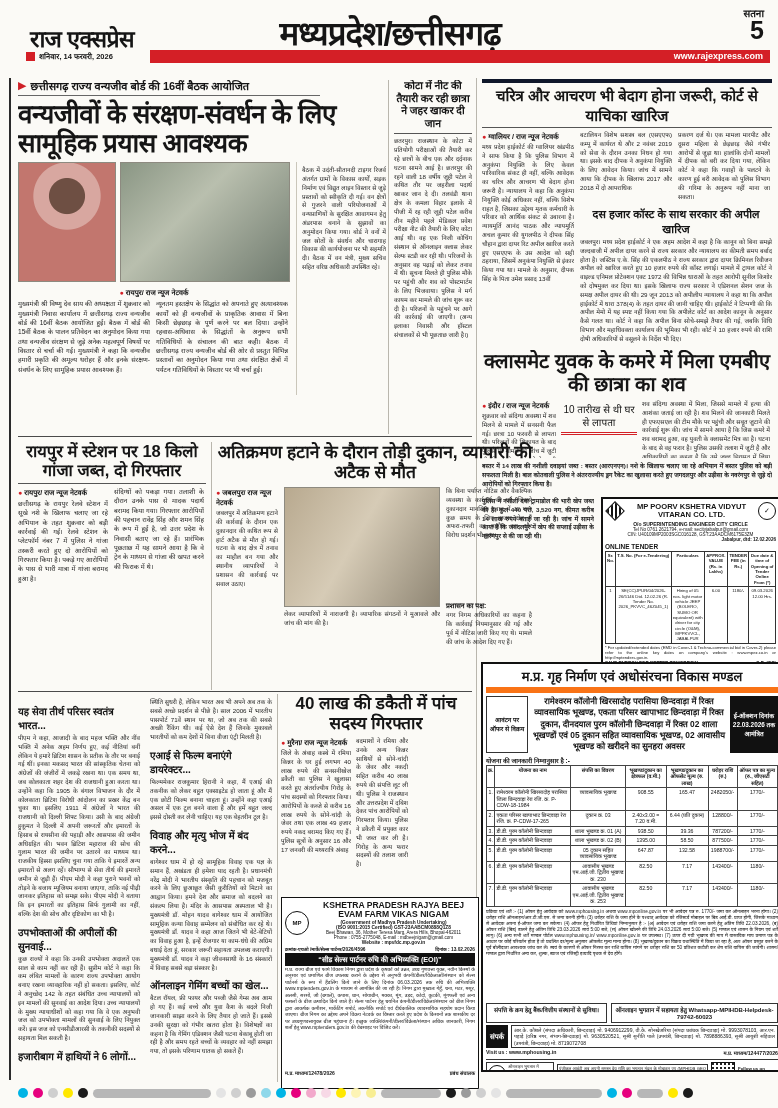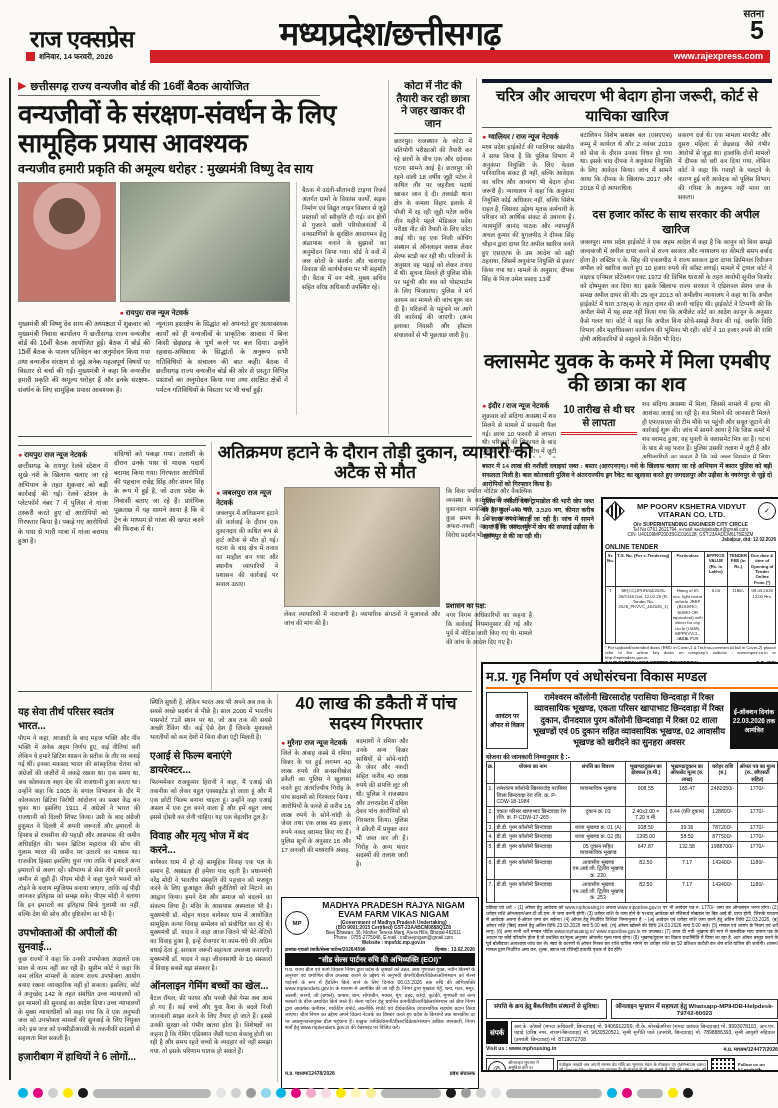--- a/index.html
+++ b/index.html
@@ -28,21 +28,21 @@
   .standfirst{font-size:12.5px;font-weight:bold;margin-top:3px;}
   .deck{font-size:15px;font-weight:bold;text-align:center;border-top:4px solid #0f172a;border-bottom:1px solid #555;padding:2px 0;margin:3px 0;}
   .byline{font-size:7.2px;font-weight:bold;margin-bottom:2px;}
   .byline .dot{color:#d41f26;font-size:7px;}
   .body-t{font-size:6.6px;line-height:1.42;color:#222;}
   .body-s{font-size:6.2px;line-height:1.42;color:#222;}
   .photo{border:1px solid #8d8a80;}
   .ph-meeting{background:linear-gradient(135deg,#8a9684 0%,#b9bfae 40%,#6f7a6e 100%);}
   .ph-portrait{background:radial-gradient(circle at 50% 28%,#6e4f43 0 18%,#d8a7a0 19% 34%,#c2766e 35% 100%),linear-gradient(#e8d9c8,#caa);}
   .ph-demolition{background:linear-gradient(120deg,#b8a98f 0%,#d6cbb6 45%,#8f8674 100%);}
-  .highlight{font-size:10px;font-weight:bold;text-align:center;line-height:1.25;padding-bottom:3px;border-bottom:3px double #d41f26;}
+  .highlight{font-size:10px;font-weight:normal;text-align:center;line-height:1.25;padding-bottom:3px;border-bottom:3px double #d41f26;}
   .graybox{background:#e9e6de;border:1px solid #cfcabc;padding:4px 3px;font-size:10px;font-weight:bold;text-align:center;line-height:1.25;}
   .p1-head{border-top:2px solid #111;border-bottom:1px solid #111;font-size:13px;font-weight:bold;text-align:center;padding:3px 0;background:#f2efe8;}
   .p1-title{font-size:10px;font-weight:bold;margin:6px 0 2px;}
   .p1-title:empty{display:none;margin:0;}
   
   .ad-border{border:2px solid #111;background:#fff;}
   .tender-table{border-collapse:collapse;width:100%;font-size:4.3px;line-height:1.25;}
   .tender-table th,.tender-table td{border:1px solid #333;padding:1px;text-align:center;vertical-align:top;}
   .black-bar{background:#111;color:#fff;font-weight:bold;text-align:center;}
   .h-table{border-collapse:collapse;width:100%;font-size:5.2px;line-height:1.25;}
@@ -87,21 +87,20 @@
   <div class="vrule" style="left:277px;top:694px;height:388px;"></div>
   <div class="hrule" style="left:18px;top:436px;width:454px;"></div>
   <div class="hrule" style="left:18px;top:691px;width:454px;"></div>
 
   <div class="abs ov" style="left:18px;top:78px;width:368px;height:356px;">
     <div class="kicker" style="width:302px;">
       <span class="red">▶</span>
       <span>छत्तीसगढ़ राज्य वन्यजीव बोर्ड की 16वीं बैठक आयोजित</span>
     </div>
     <div class="h-xl" style="margin-top:4px;">वन्यजीवों के संरक्षण-संवर्धन के लिए सामूहिक प्रयास आवश्यक</div>
-    <div class="standfirst">वन्यजीव हमारी प्रकृति की अमूल्य धरोहर : मुख्यमंत्री विष्णु देव साय</div>
     <div style="display:flex;gap:6px;margin-top:5px;">
       <div style="width:272px;">
         <div style="display:flex;gap:4px;">
           <div class="photo ph-portrait" style="width:96px;height:118px;"></div>
           <div class="photo ph-meeting" style="width:168px;height:118px;"></div>
         </div>
         <div class="byline" style="margin:5px 0 2px;text-align:center;">
           <span class="dot">●</span>
           <span>रायपुर/ राज न्यूज नेटवर्क</span>
         </div>
@@ -198,20 +197,21 @@
       </table>
     <div class="jt" style="font-size:4.2px;margin-top:1px;">* For updated/extended dates (EMD in Cover-1 &amp; Techno-commercial bid in Cover-2) please refer to the online key dates on company's website : www.mpez.co.in or http://mptenders.gov.in.</div>
     <div style="display:flex;justify-content:space-between;font-size:4.6px;font-weight:bold;margin-top:1px;">
       <span>SAVE ENERGY FOR BETTER TOMORROW</span>
       <span>S.E. (CC)</span>
     </div>
 
   </div>
 
   <div class="abs ov" style="left:18px;top:442px;width:188px;height:246px;">
+    <div class="h-md" style="font-size:16.5px;">रायपुर में स्टेशन पर 18 किलो गांजा जब्त, दो गिरफ्तार</div>
     <div class="hl-rule" style="margin:3px 0;"></div>
     <div style="display:flex;gap:6px;">
       <div style="width:90px;">
         <div class="byline">
           <span class="dot">●</span>
           <span>रायपुर/ राज न्यूज नेटवर्क</span>
         </div>
         <div class="body-t jt ov" style="height:180px;">छत्तीसगढ़ के रायपुर रेलवे स्टेशन में सूखे नशे के खिलाफ चलाए जा रहे अभियान के तहत शुक्रवार को बड़ी कार्रवाई की गई। रेलवे स्टेशन के प्लेटफॉर्म नंबर 7 में पुलिस ने गांजा तस्करी करते हुए दो आरोपियों को गिरफ्तार किया है। पकड़े गए आरोपियों के पास से भारी मात्रा में गांजा बरामद हुआ है।</div>
       </div>
       <div class="body-t jt ov" style="width:90px;height:196px;">संदिग्धों को पकड़ा गया। तलाशी के दौरान उनके पास से मादक पदार्थ बरामद किया गया। गिरफ्तार आरोपियों की पहचान रावेंद्र सिंह और शमन सिंह के रूप में हुई है, जो उत्तर प्रदेश के निवासी बताए जा रहे हैं। प्रारंभिक पूछताछ में यह सामने आया है कि वे ट्रेन के माध्यम से गांजा की खपत करने की फिराक में थे।</div>
@@ -290,21 +290,21 @@
         <div class="body-s jt ov" style="height:138px;">जिले के अंबाह कस्बे में रमिया किन्नर के घर हुई लगभग 40 लाख रुपये की सनसनीखेज डकैती का पुलिस ने खुलासा करते हुए अंतर्राज्यीय गिरोह के पांच सदस्यों को गिरफ्तार किया। आरोपियों के कब्जे से करीब 16 लाख रुपये के सोने-चांदी के जेवर तथा एक लाख 49 हजार रुपये नकद बरामद किए गए हैं। पुलिस सूत्रों के अनुसार 16 और 17 जनवरी की मध्यरात्रि अंबाह</div>
       </div>
       <div class="body-s jt ov" style="width:52px;height:150px;">बदमाशों ने रमिया और उनके अन्य किन्नर साथियों से सोने-चांदी के जेवर और नकदी सहित करीब 40 लाख रुपये की संपत्ति लूट ली थी। पुलिस ने राजस्थान और उत्तरप्रदेश में दबिश देकर पांच आरोपियों को गिरफ्तार किया। पुलिस ने डकैती में प्रयुक्त कार भी जब्त कर ली है। गिरोह के अन्य फरार सदस्यों की तलाश जारी है।</div>
     </div>
   </div>
 
   <div class="abs ov" style="left:281px;top:897px;width:190px;height:184px;border:1.5px solid #111;padding:3px;background:#fff;">
     <div style="display:flex;gap:3px;align-items:center;">
       <div class="logo-circle">MP</div>
       <div style="flex:1;text-align:center;">
-        <div style="font-size:8.6px;font-weight:bold;line-height:1.1;">MADHYA PRADESH RAJYA NIGAM</div>
+        <div style="font-size:8.6px;font-weight:bold;line-height:1.1;">KSHETRA PRADESH RAJYA BEEJ</div>
         <div style="font-size:8.6px;font-weight:bold;line-height:1.1;">EVAM FARM VIKAS NIGAM</div>
         <div style="font-size:4.8px;font-weight:bold;">(Government of Madhya Pradesh Undertaking)</div>
         <div style="font-size:4.8px;font-weight:bold;">(ISO 9001:2015 Certified) GST-23AABCM0888Q1Z8</div>
         <div style="font-size:4.6px;">Beej Bhawan, 36, Mother Teresa Marg, Arera Hills, Bhopal-462011</div>
         <div style="font-size:4.6px;">Phone : 0755-2775048, E-mail : mdbeejnigam@gmail.com</div>
         <div style="font-size:4.8px;font-weight:bold;">Website : mpsfdc.mp.gov.in</div>
       </div>
     </div>
     <div style="display:flex;justify-content:space-between;font-size:4.8px;font-weight:bold;margin-top:1px;">
       <span>क्रमांक-एचओ /मार्के/सेल्स पार्टनर/2026/4596</span>
@@ -312,21 +312,21 @@
     </div>
     <div class="black-bar" style="font-size:7.2px;padding:1.5px 0;margin:1px 0;">“सीड सेल्स पार्टनर रुचि की अभिव्यक्ति (EOI)”</div>
     <div class="jt ov" style="font-size:4.9px;line-height:1.32;height:102px;">म.प्र. राज्य बीज एवं फार्म विकास निगम द्वारा प्रदेश के कृषकों को उन्नत, उच्च गुणवत्ता युक्त, नवीन किस्मों के अनुसार एवं प्रमाणित बीज उपलब्ध कराने के उद्देश्य से अनुभवी कंपनी/डीलर/विक्रेताओं/संस्थान को सेल्स पार्टनर्स के रूप में हैंडलिंग किये जाने के लिए दिनांक 06.03.2026 तक रुचि की अभिव्यक्ति www.mptenders.gov.in के माध्यम से आमंत्रित की जा रही है। निगम द्वारा मुख्यतः गेहूँ, चना, मटर, मसूर, अलसी, सरसों, जौ (बगाले), कपास, धान, सोयाबीन, मक्का, मूंग, उड़द, कोदो, कुटकी, मूंगफली एवं अन्य फसलों के बीज उत्पादित किये जाते हैं। सेल्स पार्टनर हेतु चयनित कंपनी/डीलर/विक्रेता/संस्थान को बीज निगम द्वारा आकर्षक कमीशन, मार्केटिंग सपोर्ट, तकनीकि सपोर्ट एवं दीर्घकालिक व्यावसायिक सहयोग प्रदान किया जाएगा। बीज निगम का उद्देश्य अपने विक्रय नेटवर्क का विस्तार करते हुए प्रदेश के किसानों तक शासकीय दर पर उच्चगुणवत्तायुक्त बीज पहुंचाना है। इच्छुक व्यक्ति/कंपनी/डीलर/विक्रेता/संस्थान अधिक जानकारी, निगम शर्तों हेतु www.mptenders.gov.in की वेबसाइट पर विजिट करें।</div>
     <div style="display:flex;justify-content:space-between;font-size:5px;font-weight:bold;margin-top:1px;">
       <span>म.प्र. माध्यम/12478/2026</span>
       <span>प्रबंध संचालक</span>
     </div>
   </div>
 
   <div class="abs ov" style="left:481px;top:662px;width:292px;height:400px;border:2px solid #111;padding:3px;background:#fff;">
-    <div style="font-size:13px;font-weight:bold;text-align:left;border-bottom:2px solid #f97316;padding-bottom:2px;">म.प्र. गृह निर्माण एवं अधोसंरचना विकास मण्डल</div>
+    <div style="font-size:13px;font-weight:bold;text-align:center;border-bottom:6px solid #f97316;padding-bottom:2px;">म.प्र. गृह निर्माण एवं अधोसंरचना विकास मण्डल</div>
     <div style="display:flex;gap:4px;margin:3px 0;align-items:stretch;">
       <div style="width:38px;border:1px solid #333;font-size:6.2px;font-weight:bold;text-align:center;display:flex;align-items:center;padding:1px;">आवंटन पर ऑफर से विक्रय</div>
       <div style="flex:1;font-size:8.4px;font-weight:bold;text-align:center;line-height:1.35;">रामेश्वरम कॉलोनी खिरसादोह परासिया छिन्दवाड़ा में रिक्त व्यावसायिक भूखण्ड, एकता परिसर खापाभाट छिन्दवाड़ा में रिक्त दुकान, दीनदयाल पुरम कॉलोनी छिन्दवाड़ा में रिक्त 02 शाला भूखण्डों एवं 05 दुकान सहित व्यावसायिक भूखण्ड, 02 आवासीय भूखण्ड को खरीदने का सुनहरा अवसर</div>
       <div class="black-bar" style="width:46px;font-size:6.4px;display:flex;align-items:center;justify-content:center;padding:1px;">ई-ऑक्शन दिनांक 22.03.2026 तक आमंत्रित</div>
     </div>
     <div style="font-size:6.4px;font-weight:bold;">योजना की जानकारी निम्नानुसार है :-</div>
     <table class="h-table">
       <thead>
         <tr>
             <th>क्र.</th>

